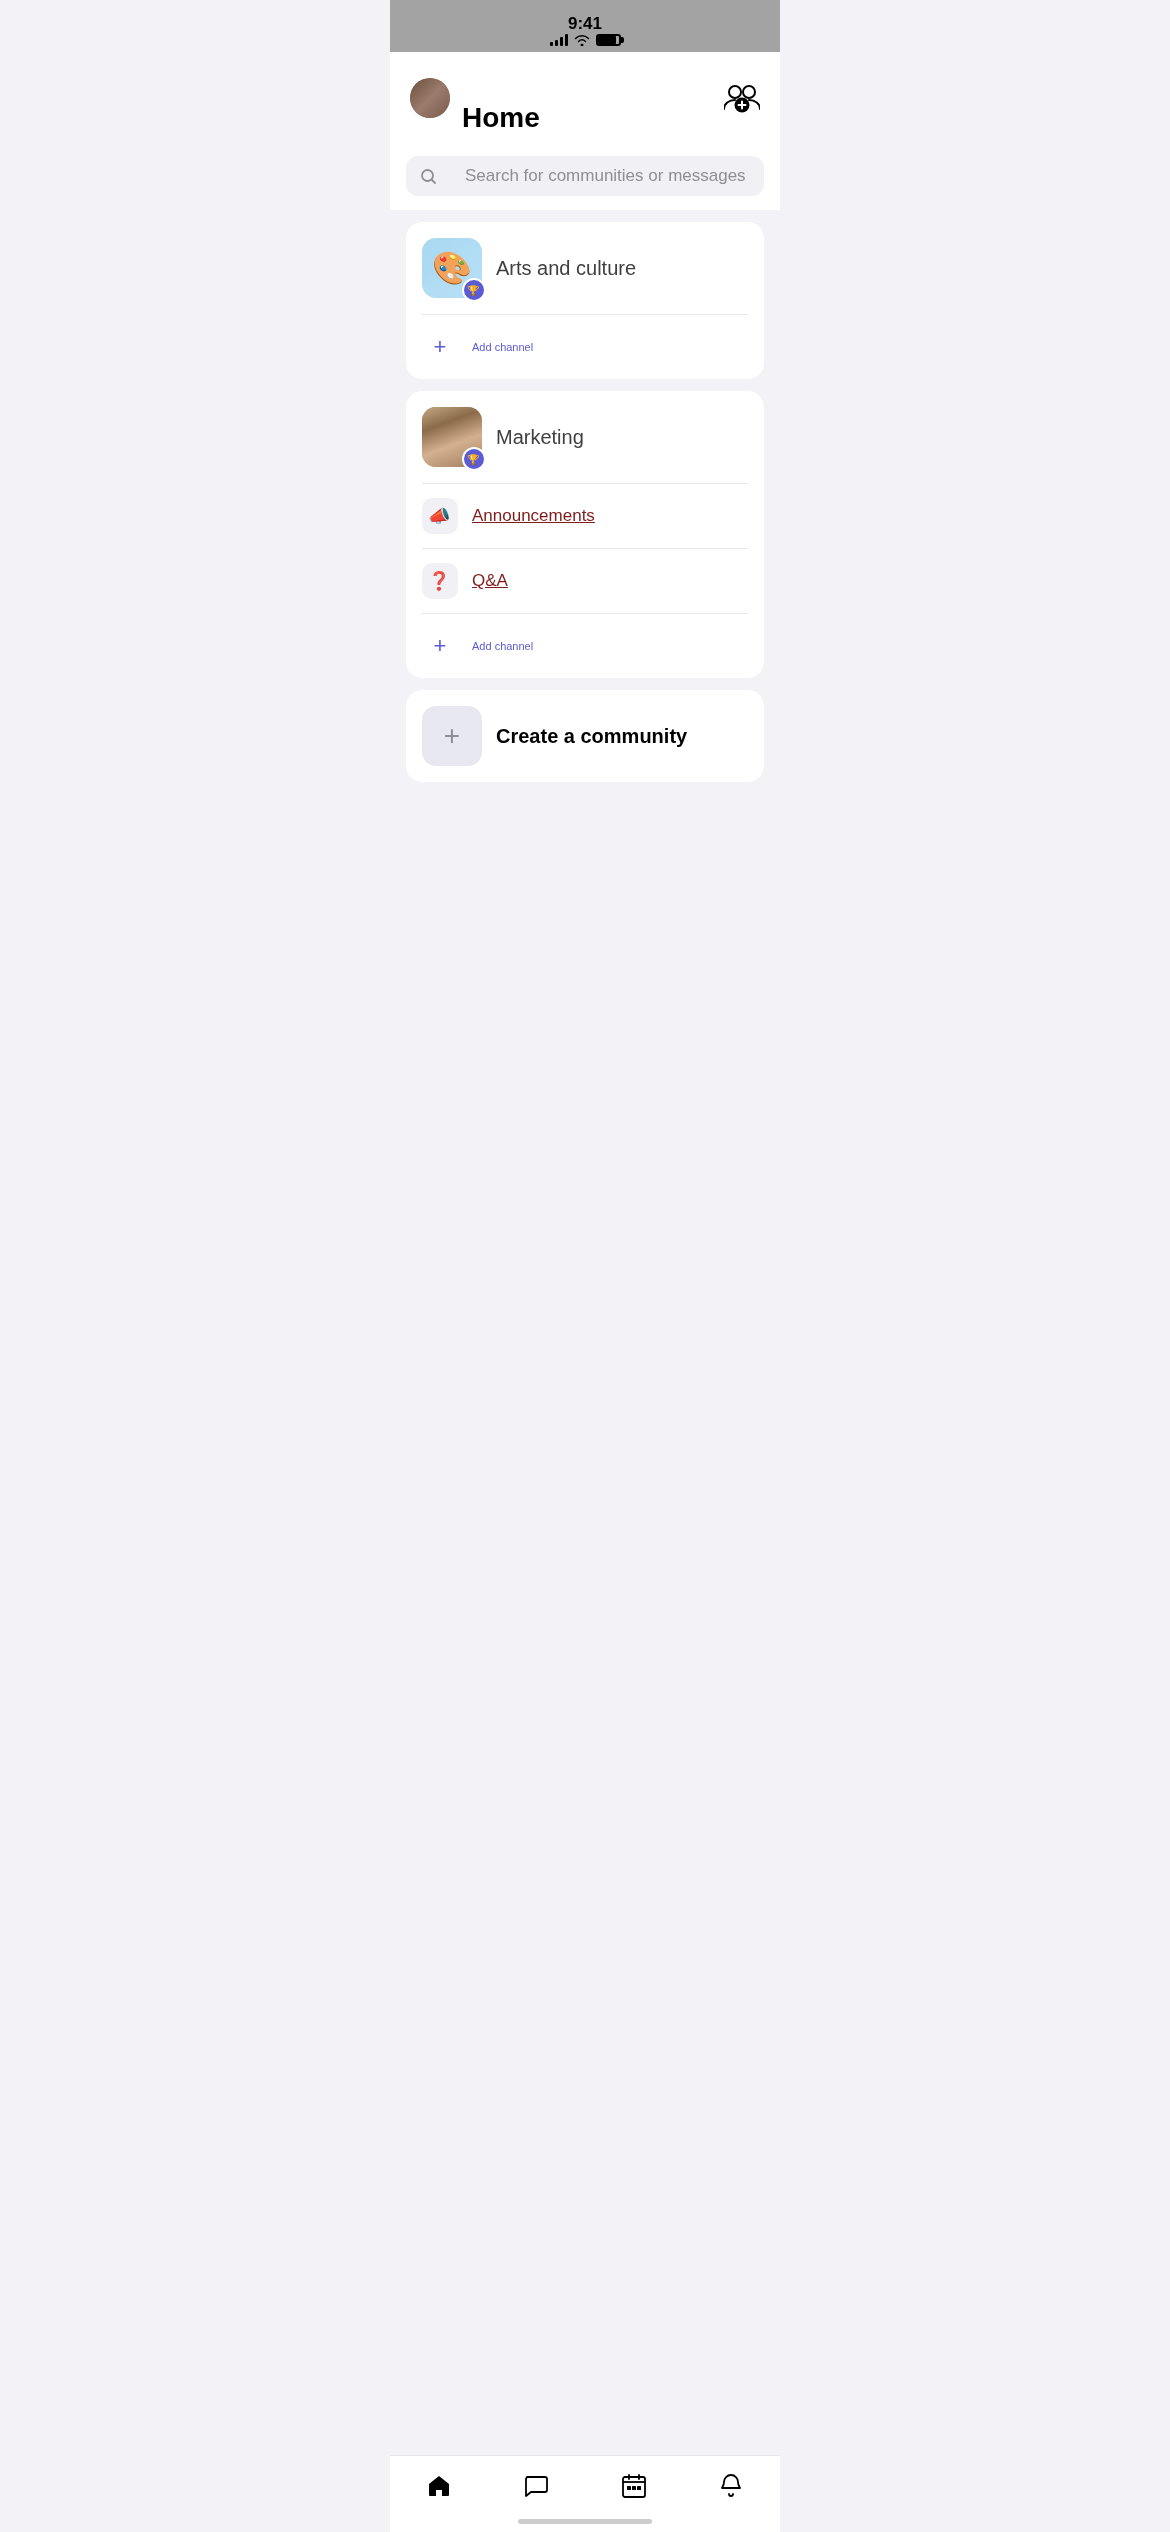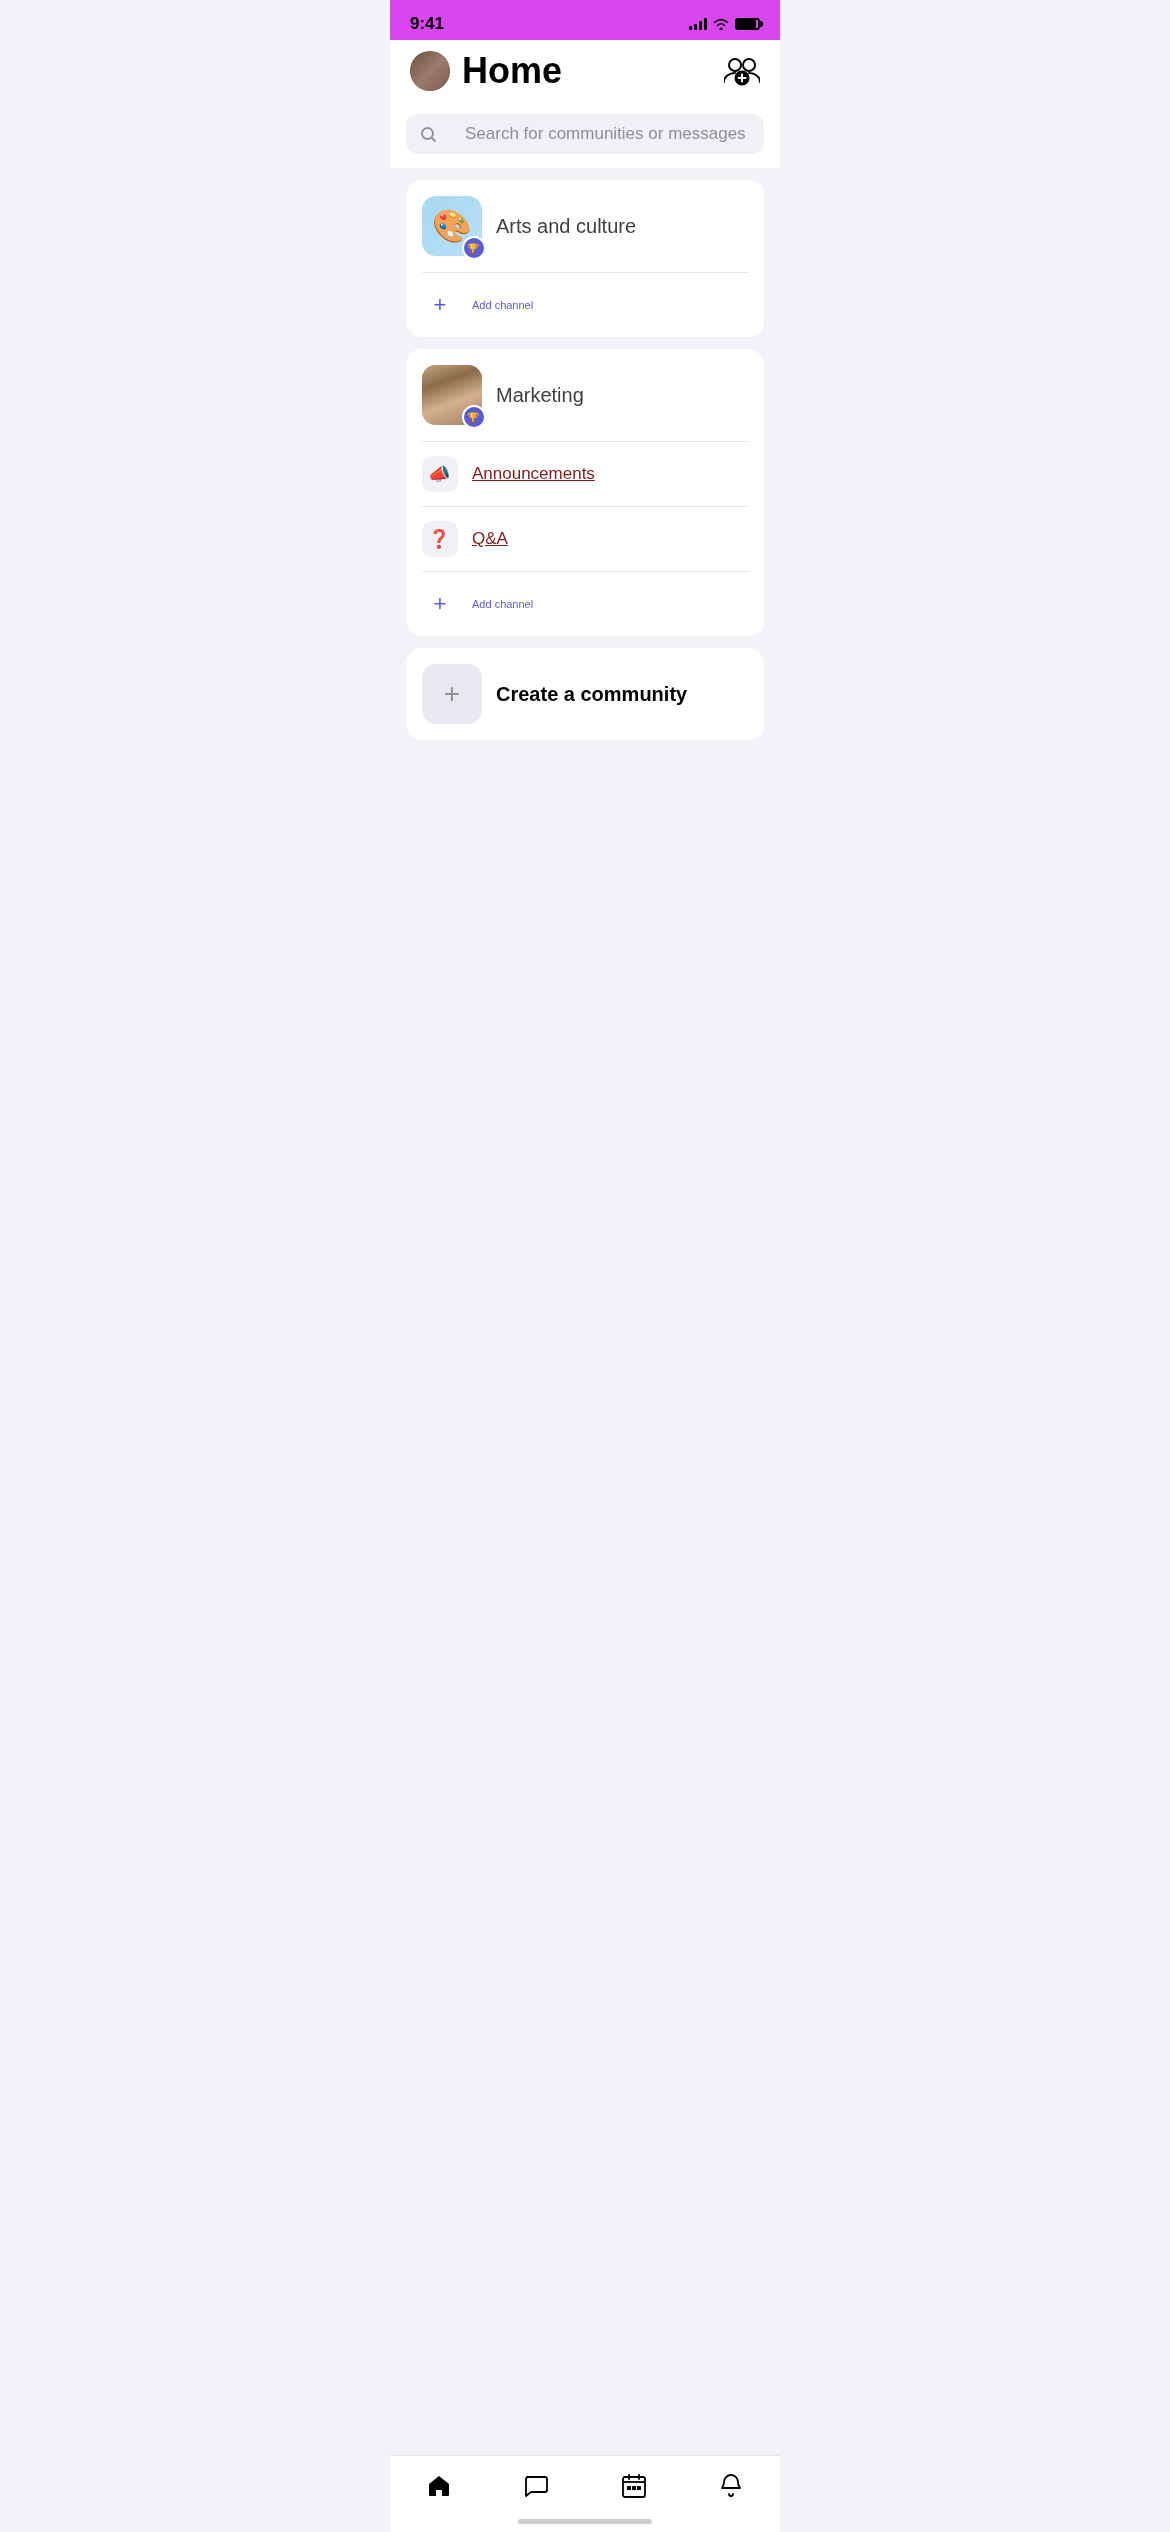--- a/index.html
+++ b/index.html
@@ -11,24 +11,25 @@
       width: 390px;
       margin: 0 auto;
       min-height: 844px;
       position: relative;
       overflow-x: hidden;
     }
 
     
     .status-bar {
       display: flex;
-      justify-content: space-between;
+      justify-content: center;
       align-items: center;
       padding: 14px 20px 6px 20px;
-      background: #d946ef;
+      background: #a3a3a3;
+      flex-direction: column;
     }
     .status-time {
       font-size: 17px;
       font-weight: 600;
       color: #000;
     }
     .status-icons {
       display: flex;
       align-items: center;
       gap: 6px;
@@ -97,23 +98,24 @@
       align-items: center;
       justify-content: center;
     }
     .avatar-img {
       width: 100%;
       height: 100%;
       background: linear-gradient(135deg, #6B4F3F 0%, #9B7B6B 50%, #7B5B4B 100%);
       border-radius: 50%;
     }
     .header-title {
-      font-size: 36px;
+      font-size: 28px;
       font-weight: 700;
       color: #000;
+      margin-top: 40px;
     }
     .add-community-btn {
       width: 36px;
       height: 36px;
       display: flex;
       align-items: center;
       justify-content: center;
     }
 
     

